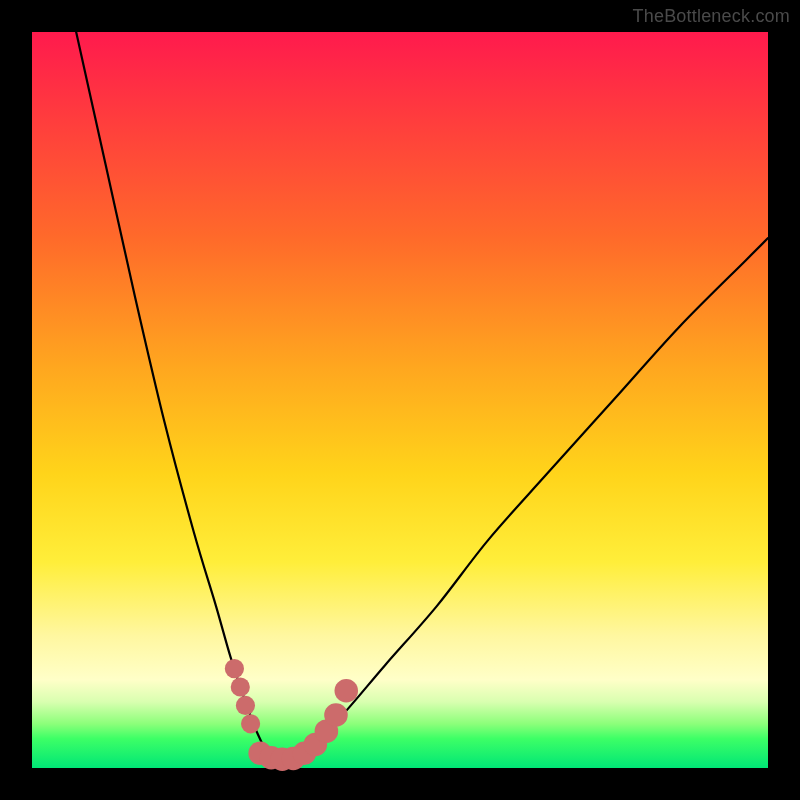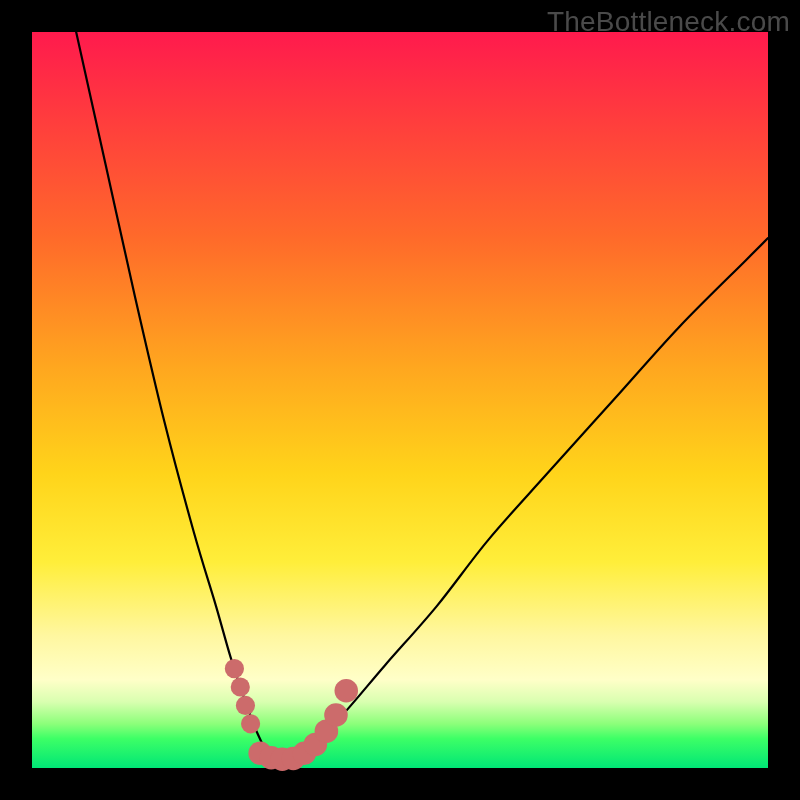--- a/index.html
+++ b/index.html
@@ -40,21 +40,21 @@
       #8cff7a 94%,
       #3dff66 96%,
       #00e676 100%
     );
   }
   .watermark {
     position: absolute;
     top: 6px;
     right: 10px;
     color: #4a4a4a;
-    font-size: 28px;
+    font-size: 18px;
     letter-spacing: 0.2px;
     user-select: none;
   }
   svg.overlay {
     position: absolute;
     left: 32px;
     top: 32px;
     width: 736px;
     height: 736px;
     overflow: visible;

